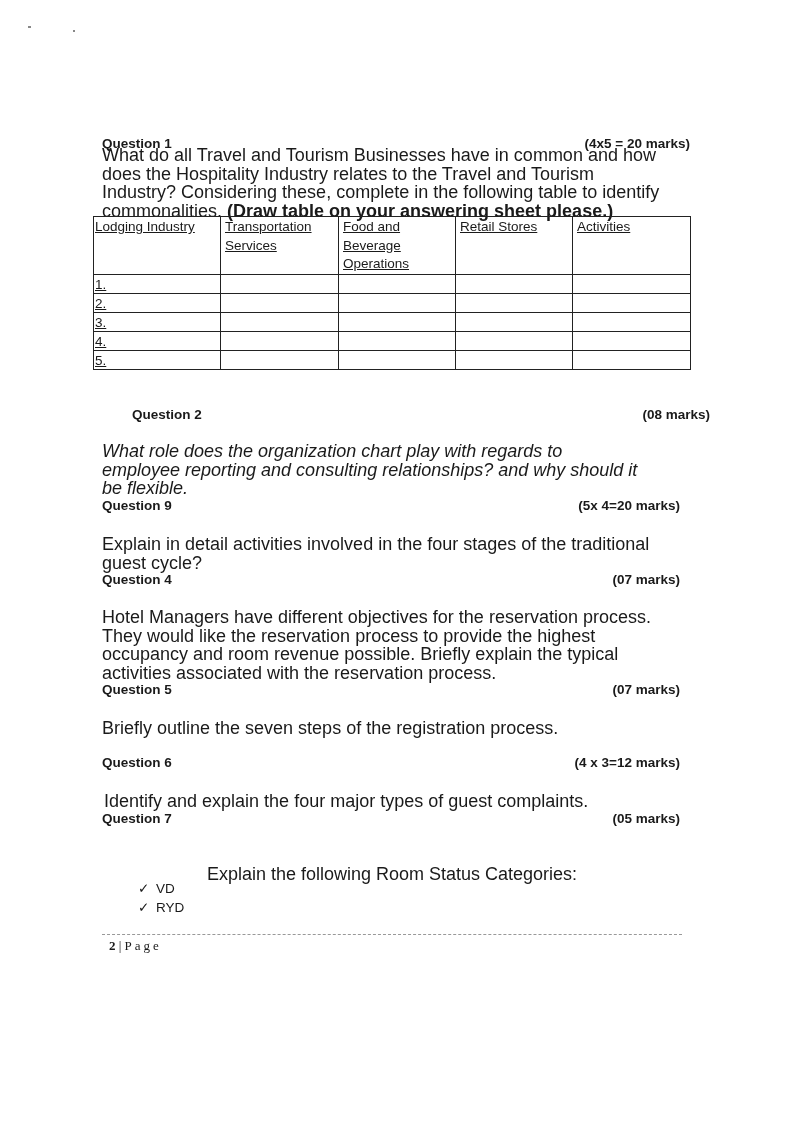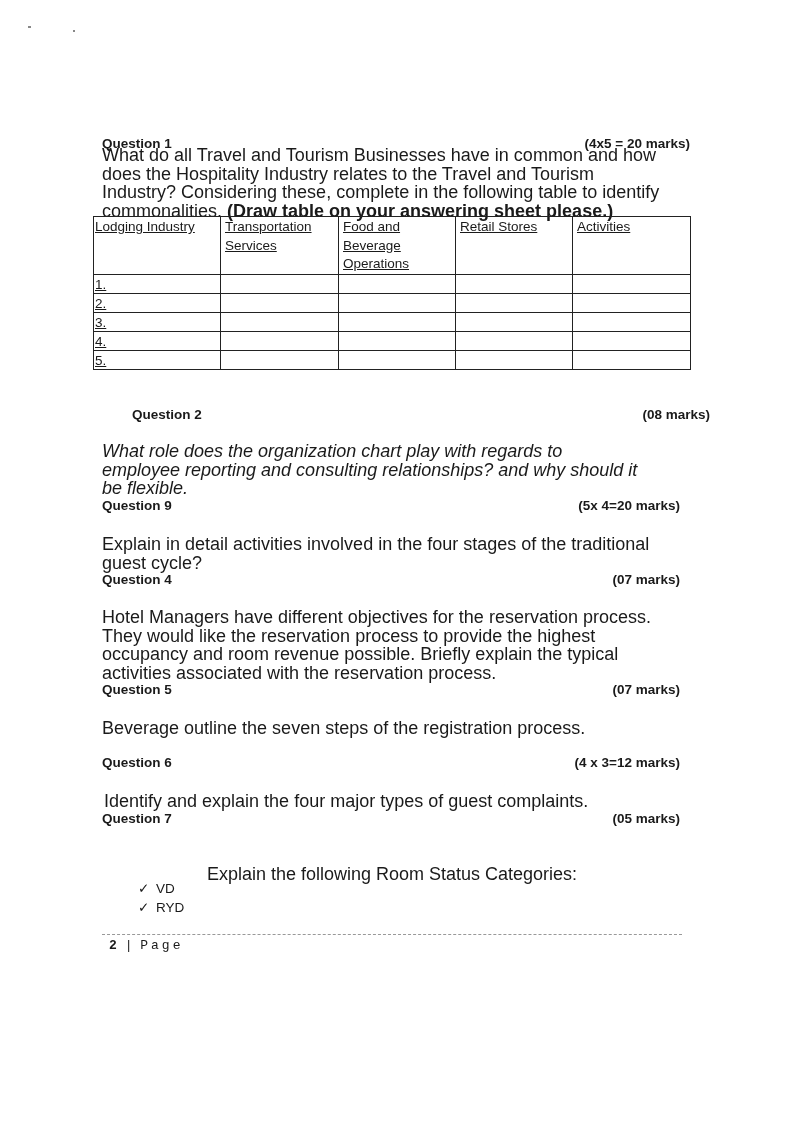--- a/index.html
+++ b/index.html
@@ -33,21 +33,21 @@
     table.grid td { height: 17px; line-height: 17px; }
     .checklist { position: absolute; left: 138px; top: 880px; margin: 0; padding: 0; list-style: none; font-size: 13.5px; line-height: 18.5px; }
     .checklist li { display: flex; }
     .check { display: inline-block; width: 18px; }
     .footer-rule {
       position: absolute; left: 102px; top: 934px; width: 580px;
       border-top: 1px dashed #999;
     }
     .footer {
       position: absolute; left: 109px; top: 938px;
-      font-family: Liberation Mono, monospace; font-size: 13px;
+      font-family: Liberation Serif, serif; font-size: 13px;
     }
     .footer .pg { font-weight: bold; }
     .footer .word { letter-spacing: 3px; }
     .speck { position: absolute; width: 3px; height: 2px; background: #888; }
   </style>
 </head>
 <body>
 
 <div class="speck" style="left:28px;top:26px;"></div>
 <div class="speck" style="left:73px;top:30px;width:2px;"></div>
@@ -131,21 +131,21 @@
 <div class="q-head" style="top:572px;">
   <span>Question 4</span>
   <span>(07 marks)</span>
 </div>
 <div class="para" style="top:608px;width:562px;">Hotel Managers have different objectives for the reservation process. They would like the reservation process to provide the highest occupancy and room revenue possible. Briefly explain the typical activities associated with the reservation process.</div>
 
 <div class="q-head" style="top:682px;">
   <span>Question 5</span>
   <span>(07 marks)</span>
 </div>
-<div class="para" style="top:719px;">Beverage outline the seven steps of the registration process.</div>
+<div class="para" style="top:719px;">Briefly outline the seven steps of the registration process.</div>
 
 <div class="q-head" style="top:755px;text-align:center;">
   <span>Question 6</span>
   <span>(4 x 3=12 marks)</span>
 </div>
 <div class="para" style="top:792px;left:104px;">Identify and explain the four major types of guest complaints.</div>
 
 <div class="q-head" style="top:811px;">
   <span>Question 7</span>
   <span>(05 marks)</span>

